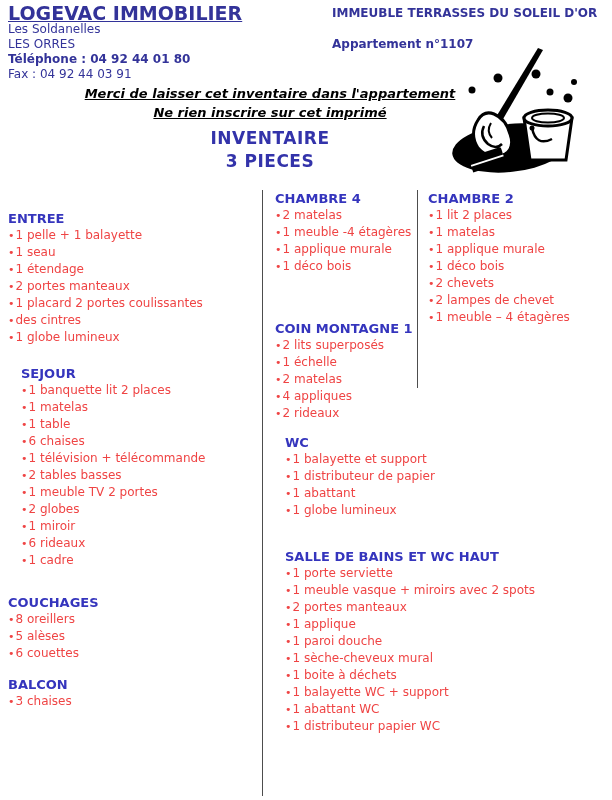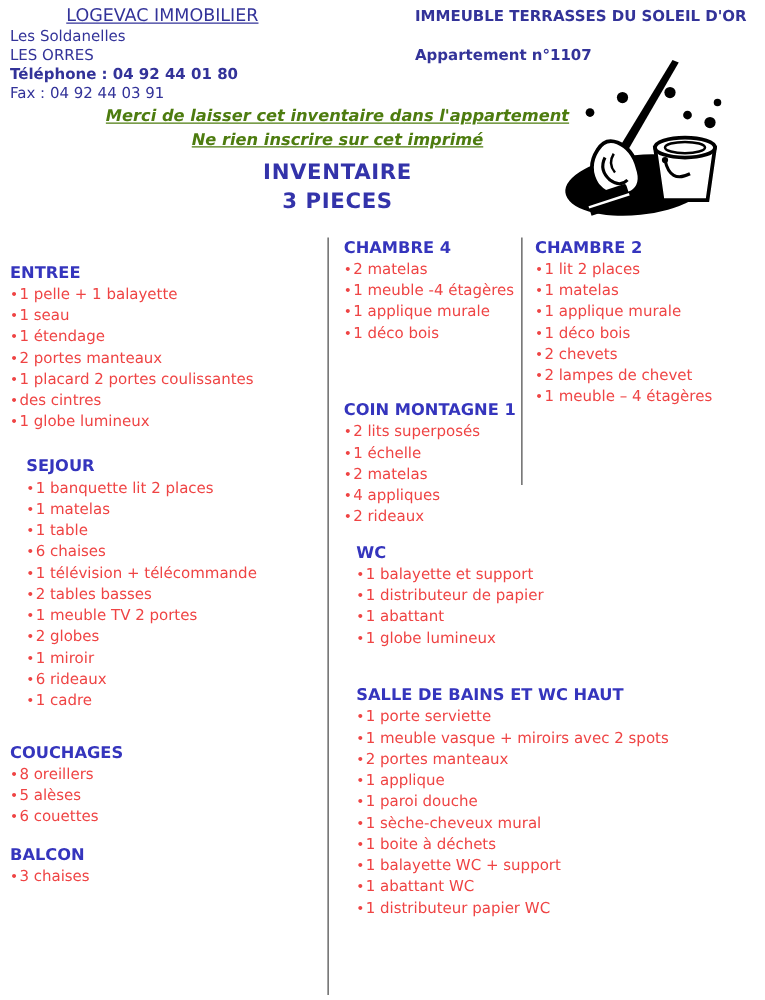--- a/index.html
+++ b/index.html
@@ -3,29 +3,29 @@
 <meta charset="utf-8">
 <style>
   html,body{margin:0;padding:0;background:#e8e8e8;}
   .page{
     position:relative;width:612px;height:800px;background:#ffffff;
     font-family:"DejaVu Sans",sans-serif;overflow:hidden;
     margin:0 auto;color:#1a1a33;
   }
   
   .hdr-left{position:absolute;left:8px;top:5px;color:#333399;}
-  .agency-name{font-size:14px;font-weight:normal;text-decoration:underline;line-height:17px;margin-left:45px;}
+  .agency-name{font-size:19px;font-weight:bold;text-decoration:underline;line-height:17px;}
   .agency-line{font-size:12px;line-height:15px;}
   .agency-phone{font-size:12px;font-weight:bold;line-height:15px;}
   .agency-fax{font-size:12px;line-height:15px;}
   .hdr-right{position:absolute;left:332px;top:6px;color:#333399;}
   .building-name{font-size:12px;font-weight:bold;}
   .apartment{font-size:12px;font-weight:bold;margin-top:17px;}
   
-  .notice{position:absolute;left:0;top:84px;width:540px;text-align:center;color:#4d7c0f;}
+  .notice{position:absolute;left:0;top:84px;width:540px;text-align:center;color:#000000;}
   .notice-line{font-size:13px;font-weight:bold;font-style:italic;text-decoration:underline;line-height:19px;}
   
   .title{position:absolute;left:0;top:127px;width:540px;text-align:center;color:#3333aa;}
   .title div{font-size:17px;font-weight:bold;line-height:23px;letter-spacing:.5px;}
   
   .clipart{position:absolute;left:448px;top:48px;width:140px;height:130px;}
   
   .divider{position:absolute;width:1px;background:#4d4d4d;}
   .divider-left{left:262px;top:190px;height:606px;}
   .divider-right{left:417px;top:190px;height:198px;}

